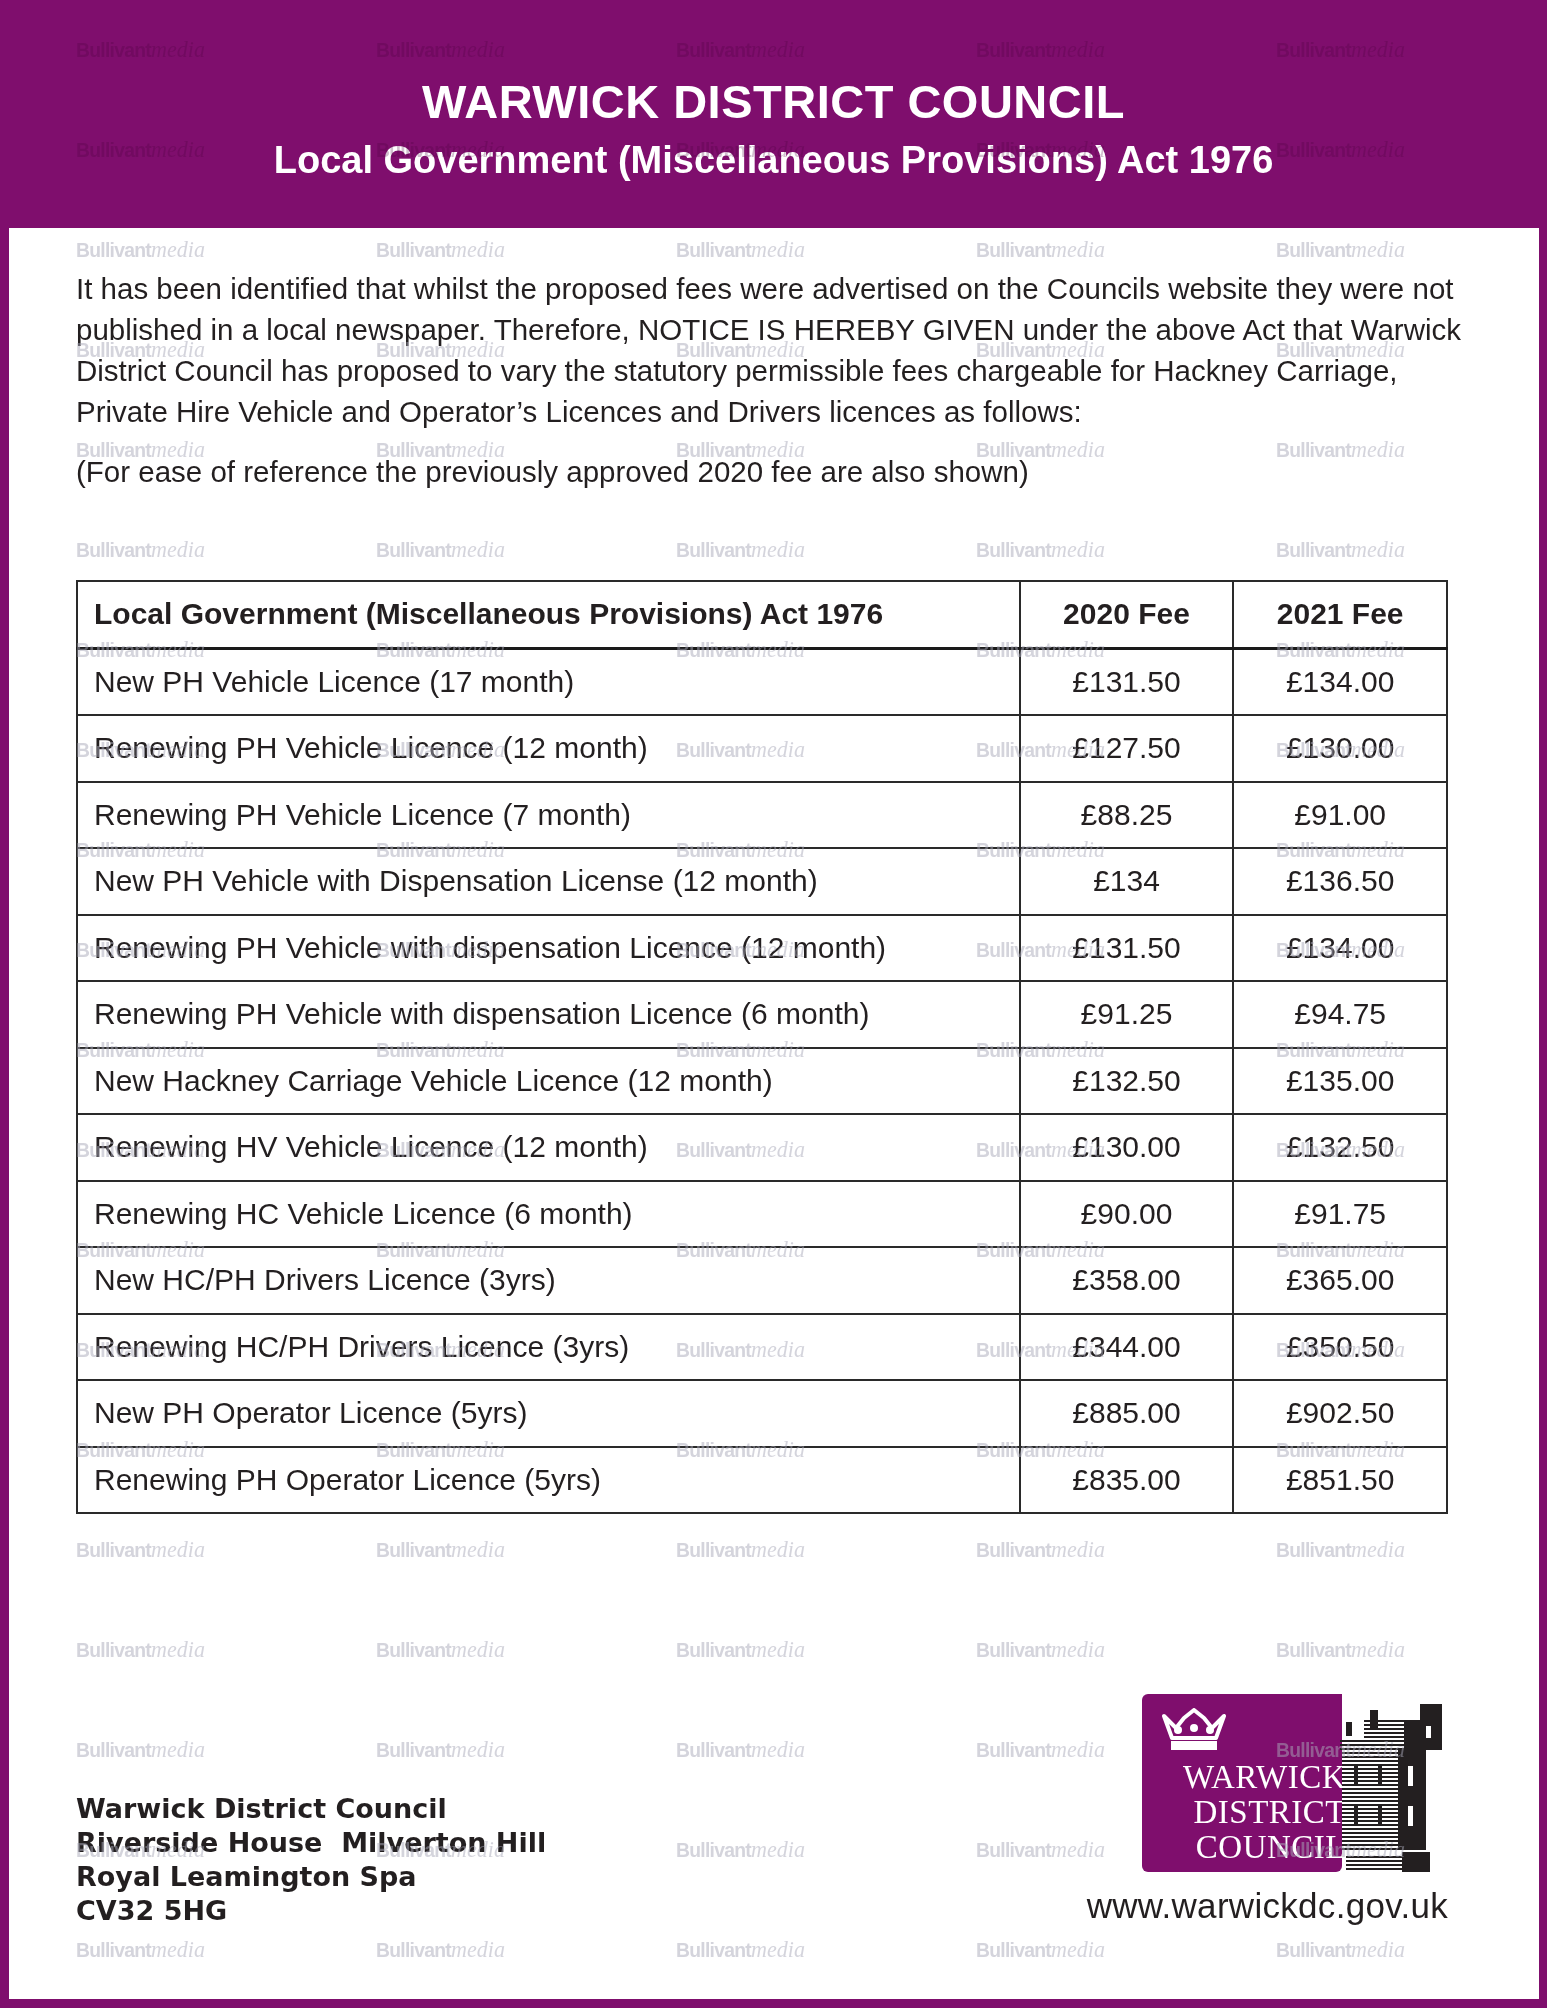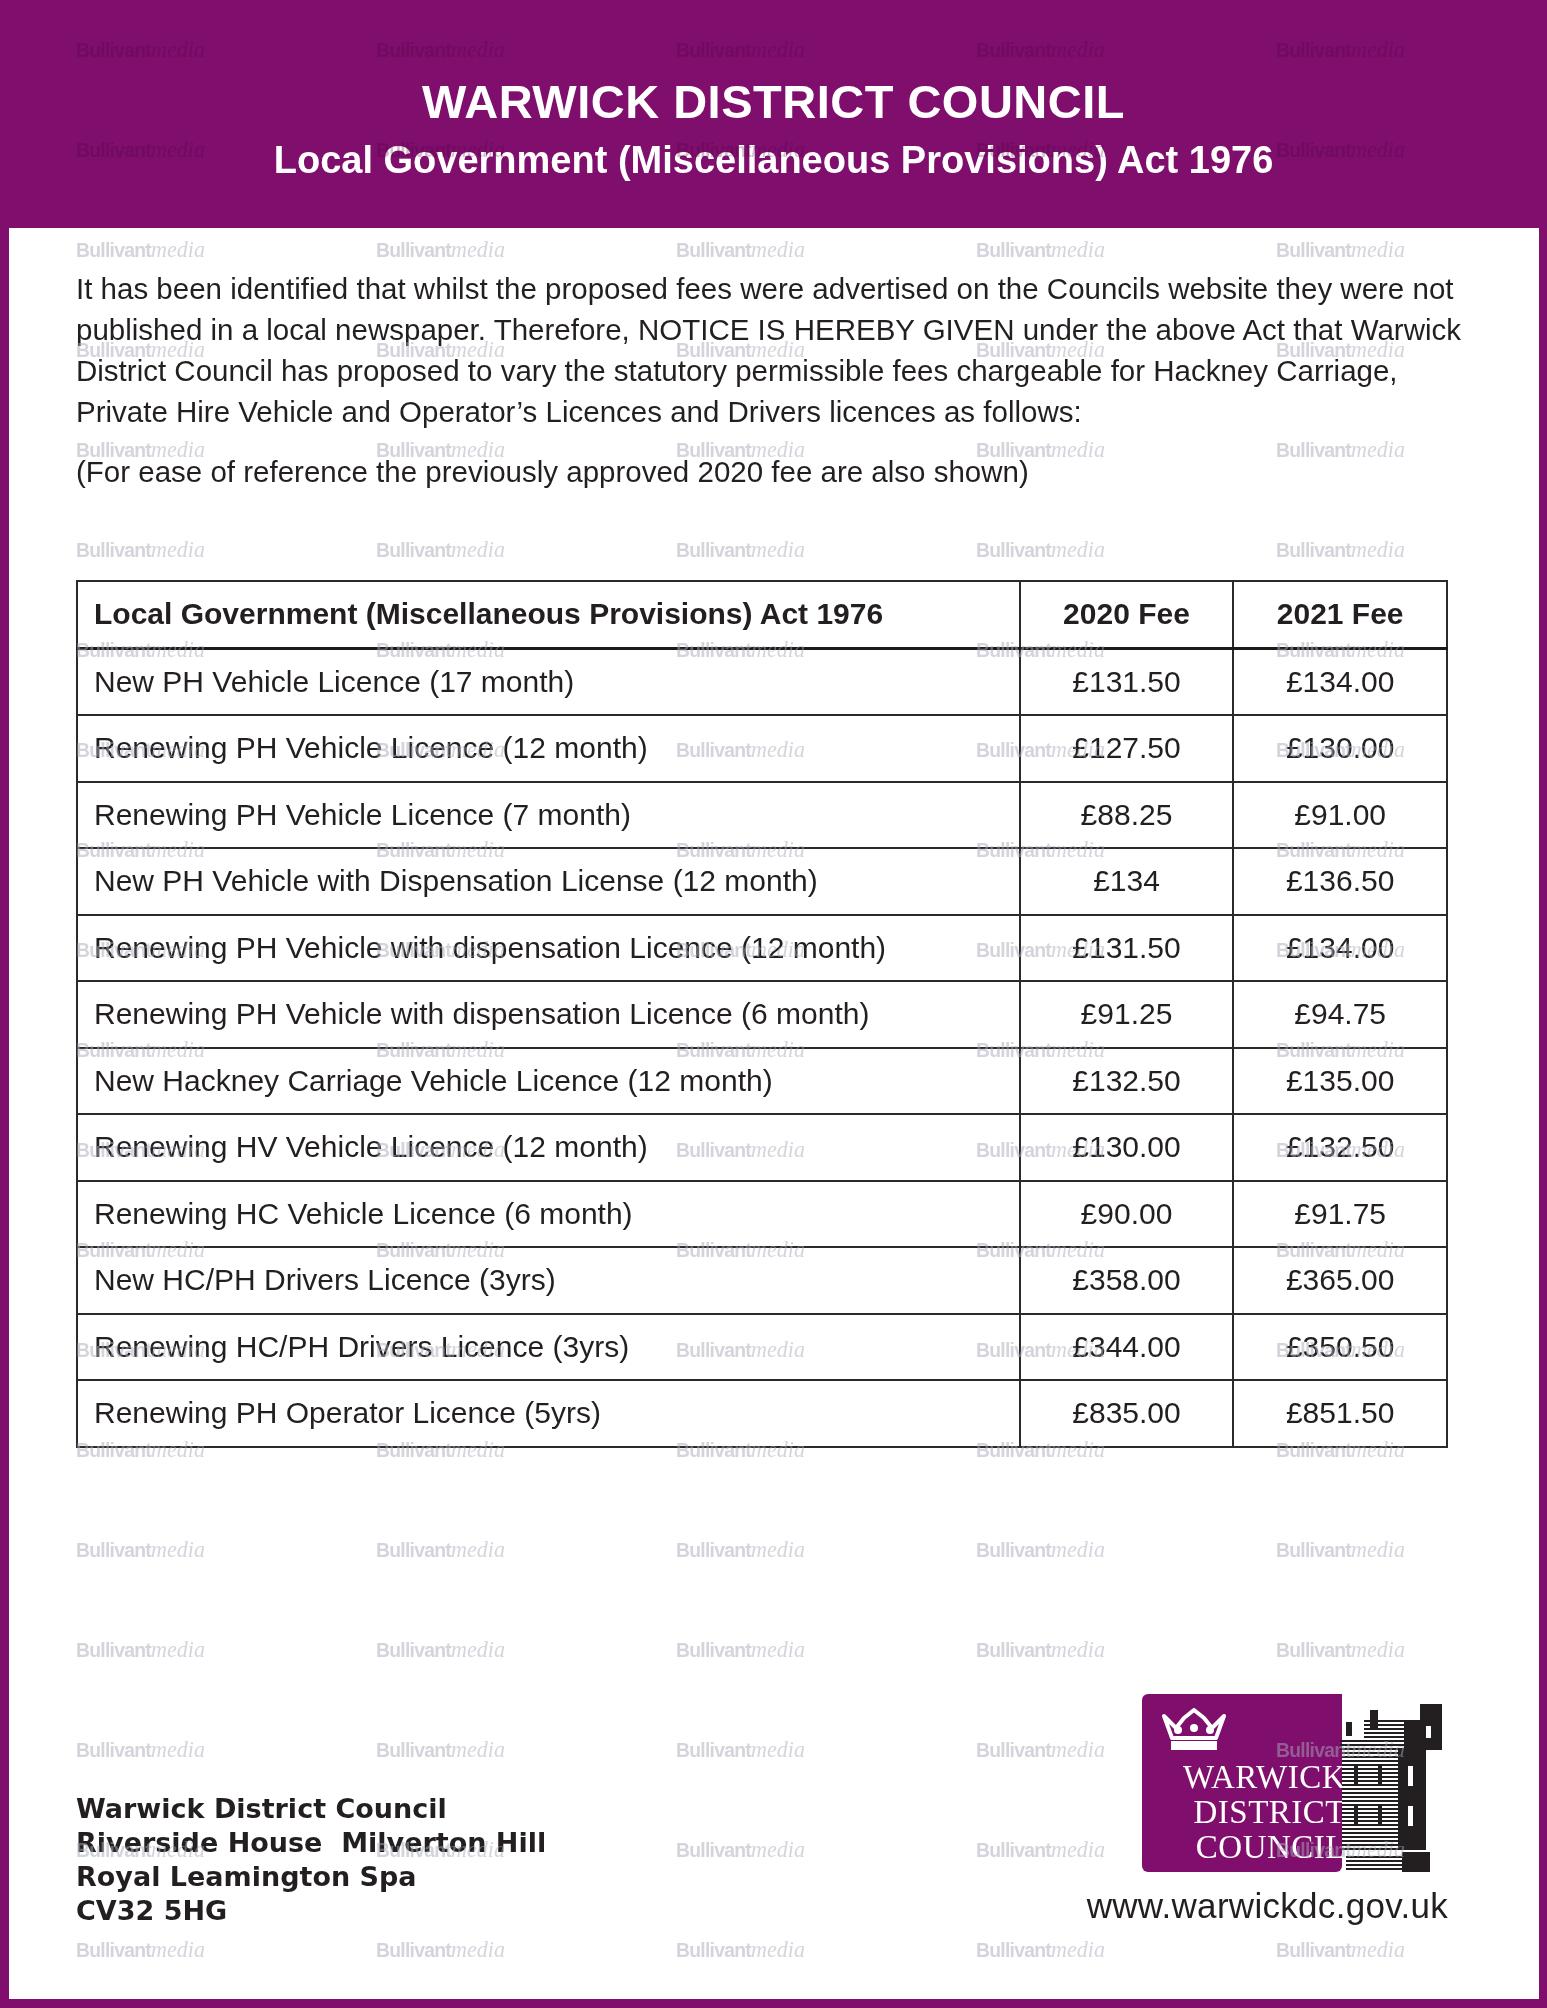--- a/index.html
+++ b/index.html
@@ -170,20 +170,25 @@
         </tr>
         <tr>
           <td class="desc">New HC/PH Drivers Licence (3yrs)</td>
           <td class="fee">£358.00</td>
           <td class="fee">£365.00</td>
         </tr>
         <tr>
           <td class="desc">Renewing HC/PH Drivers Licence (3yrs)</td>
           <td class="fee">£344.00</td>
           <td class="fee">£350.50</td>
+        </tr>
+        <tr>
+          <td class="desc">New PH Operator Licence (5yrs)</td>
+          <td class="fee">£885.00</td>
+          <td class="fee">£902.50</td>
         </tr>
         <tr>
           <td class="desc">Renewing PH Operator Licence (5yrs)</td>
           <td class="fee">£835.00</td>
           <td class="fee">£851.50</td>
         </tr>
       </tbody>
   </table>
 
 

